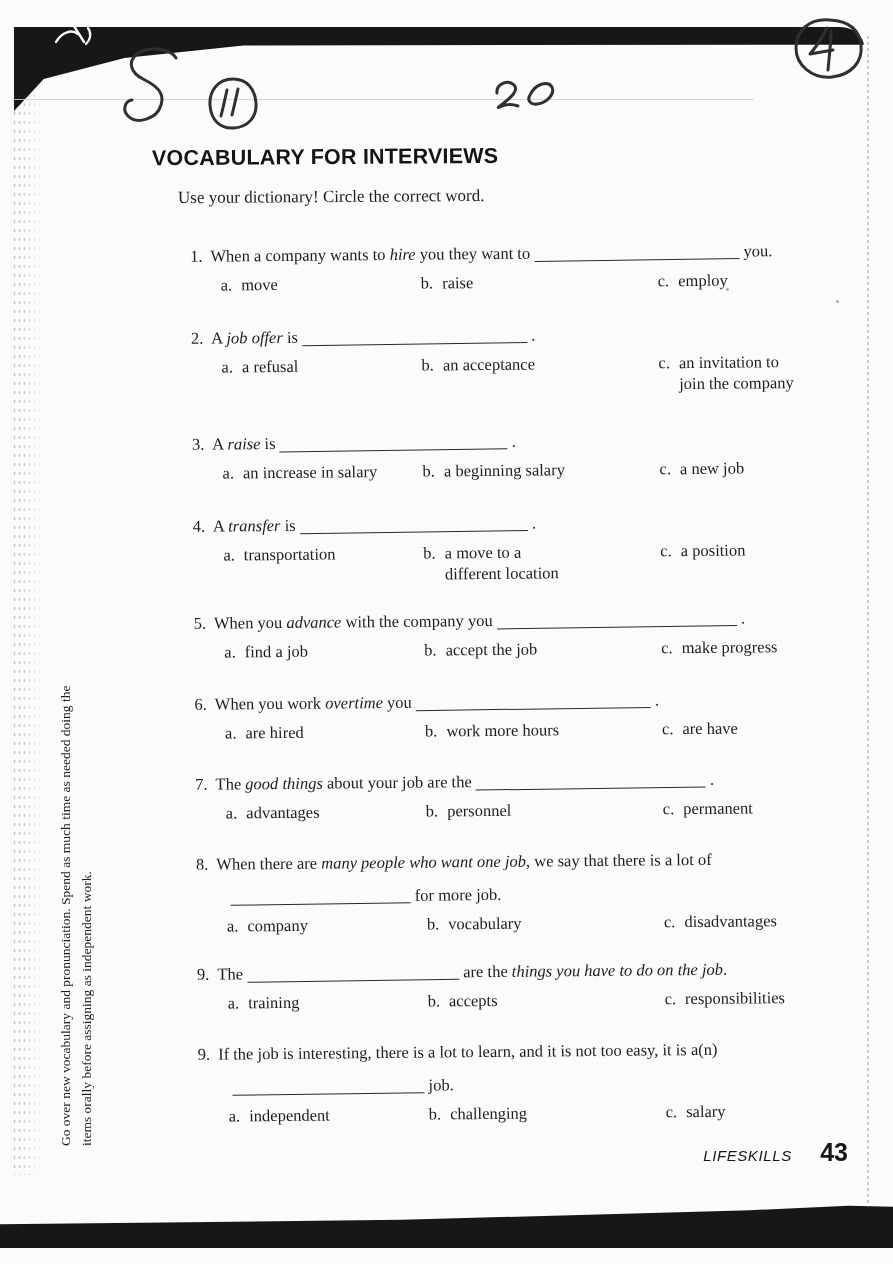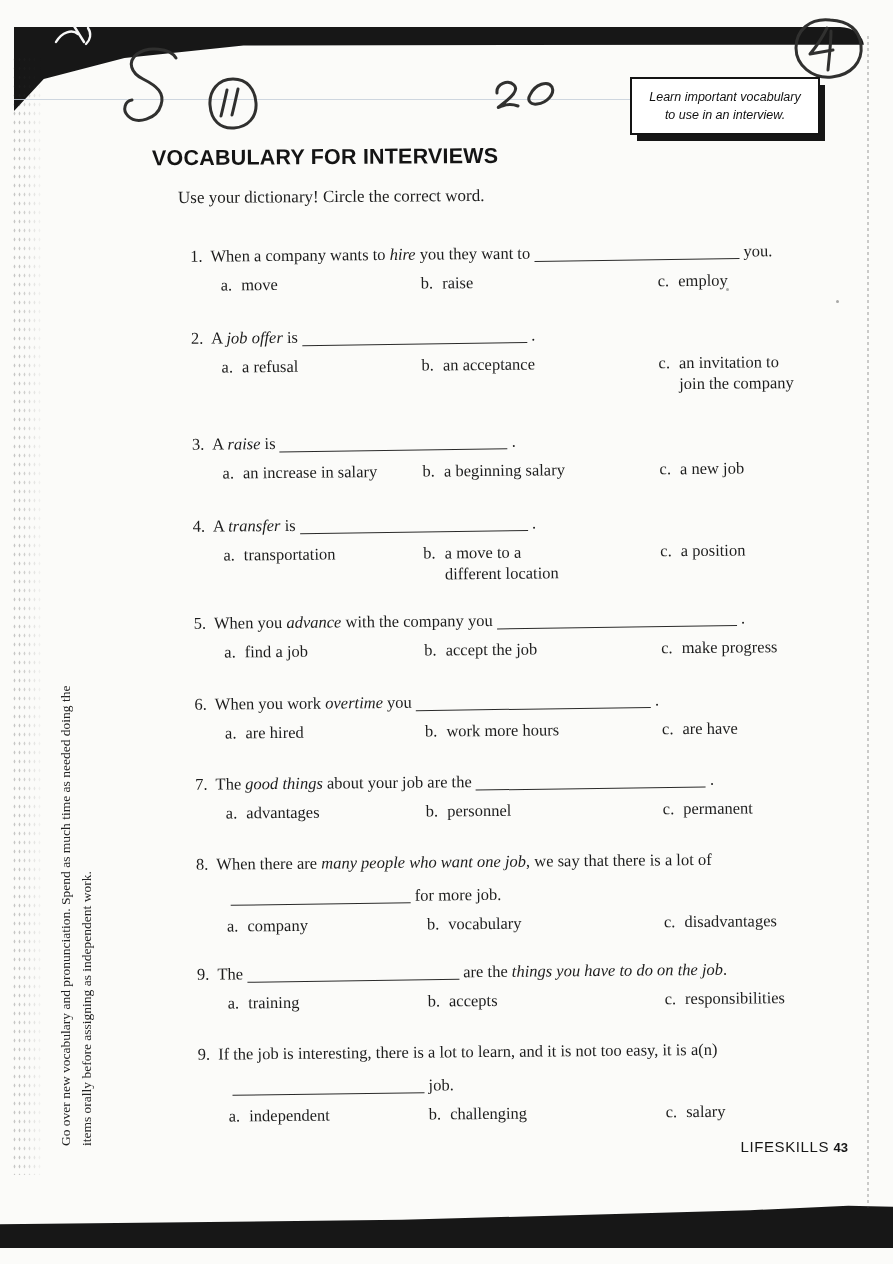--- a/index.html
+++ b/index.html
@@ -70,22 +70,22 @@
   
   .sidebar-note{
     position:absolute;left:-173px;top:874px;width:500px;height:44px;
     transform:rotate(-90deg);font-size:13.5px;line-height:1.58;color:#222;white-space:nowrap;
   }
   
   .footer{
     position:absolute;left:0;top:1138px;width:848px;text-align:right;
     font-family:"Liberation Sans",sans-serif;color:#161616;
   }
-  .footer .brand{font-size:15px;letter-spacing:.6px;}
-  .footer .pagenum{font-size:13px;font-weight:bold;margin-left:0;}
+  .footer .brand{font-size:15px;letter-spacing:.6px;font-style:italic;}
+  .footer .pagenum{font-size:25px;font-weight:bold;margin-left:24px;}
 </style>
 </head>
 <body>
 
 <div class="page">
 
   <div class="top-band"></div>
   <div class="bottom-band"></div>
   <div class="left-noise"></div>
   <div class="scan-line"></div>
@@ -113,24 +113,20 @@
     <path d="M 5 17 C 4 8 16 3 22 9 C 27 14 20 21 8 30 C 5 32 6 32 10 30 C 15 28 21 28 26 30"></path>
     <path d="M 38 19 C 43 8 56 4 60 11 C 63 18 55 27 45 28 C 38 29 35 24 38 19"></path>
   </svg>
 
   <svg class="hw" style="left:790px;top:16px;width:76px;height:70px;" viewBox="0 0 76 70" title="(4)">
     <path d="M 40 4 C 20 2 6 14 6 32 C 6 49 22 63 42 61 C 61 59 73 46 71 29 C 69 12 57 5 40 4" stroke-width="2.8"></path>
     <path d="M 37 12 C 32 22 26 31 20 38 L 43 34"></path>
     <path d="M 41 15 C 41 28 39 42 38 54"></path>
   </svg>
 
-  <div class="note-box">
-    <div>Learn important vocabulary</div>
-    <div>to use in an interview.</div>
-  </div>
 
   <div class="title">VOCABULARY FOR INTERVIEWS</div>
   <div class="subtitle">Use your dictionary! Circle the correct word.</div>
 
   <div class="questions">
       <div class="q" style="top: 240px;">
     <div class="q-line">
       <span class="q-num">1.</span><span class="q-text"><span>When a company wants to </span><span class="it">hire</span><span> you they want to </span><span class="blank" style="width: 205px;"></span><span> you.</span></span>
     </div>
     <div class="opts">

